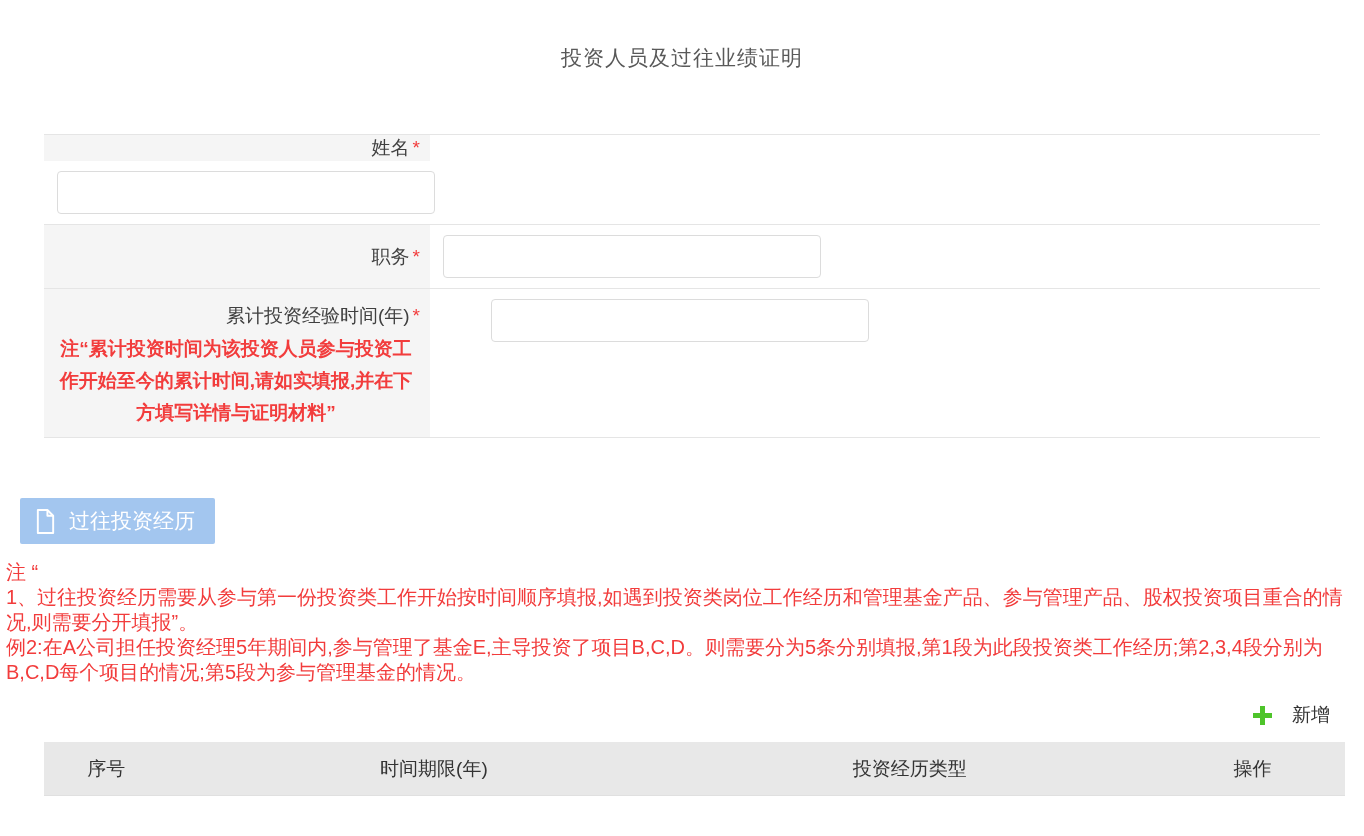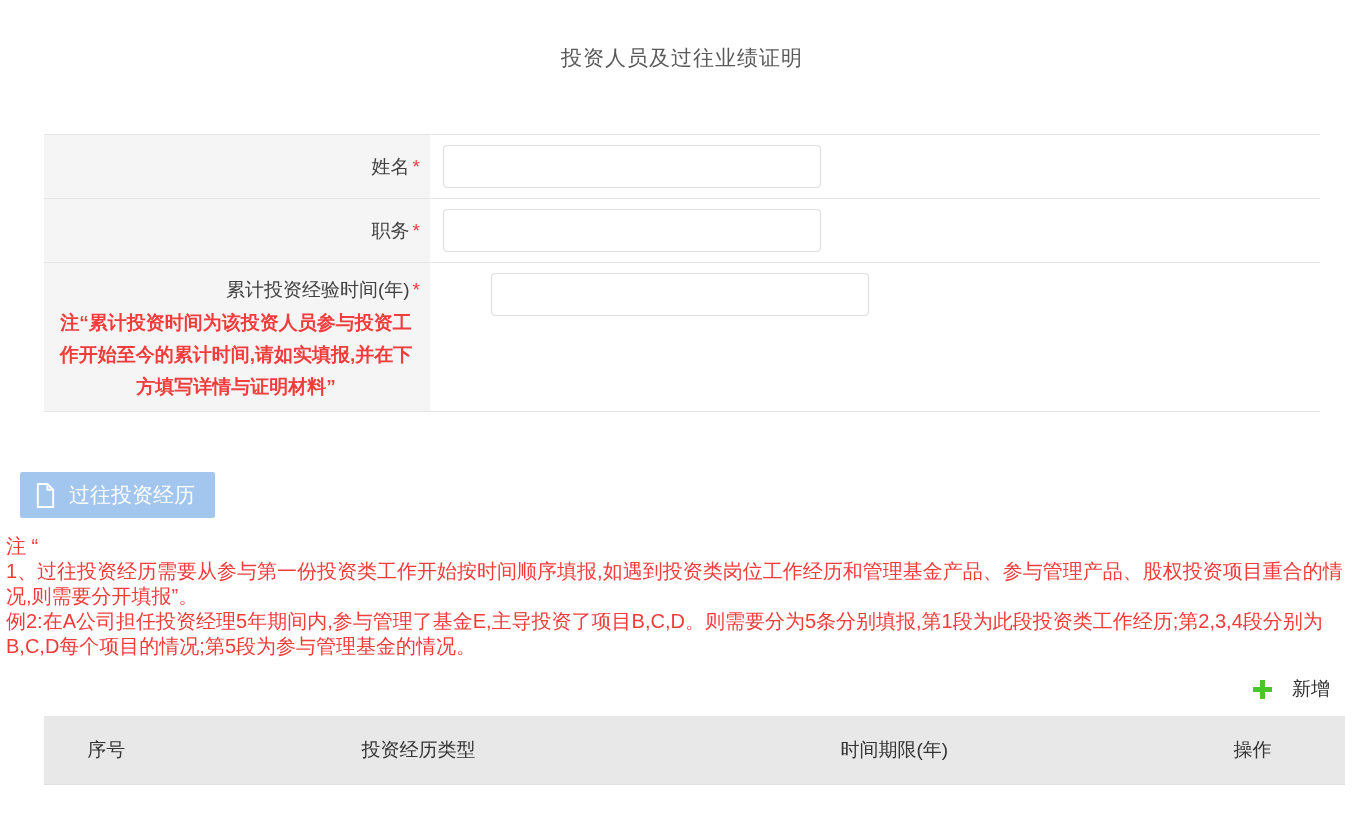--- a/index.html
+++ b/index.html
@@ -39,21 +39,21 @@
     margin-top:4px;
     color:var(--note-red);font-weight:bold;
     font-size:19px;line-height:32px;text-align:center;
   }
   .cell-value{flex:1;background:#fff;padding:10px 0 10px 13px;}
   .text-input{
     width:378px;height:43px;
     border:1px solid #dcdcdc;border-radius:4px;
     font-size:16px;padding:0 10px;outline:none;background:#fff;
   }
-  .row-name{min-height:63px;}
+  .row-name{min-height:63px;flex-direction:column;}
   .row-duty{min-height:64px;}
   .row-exp{min-height:149px;gap:48px;}
   
   .section-badge{
     display:inline-flex;align-items:center;
     margin:60px 0 0 20px;height:46px;padding:0 20px 0 14px;
     background:var(--accent-blue);color:#fff;
     font-size:21px;border-radius:2px;
   }
   .doc-icon{display:inline-flex;margin-right:12px;}
@@ -75,21 +75,21 @@
     content:'';position:absolute;left:7px;top:0;width:5px;height:19px;
     background:var(--add-green);
   }
   .plus-icon::after{
     content:'';position:absolute;left:0;top:7px;width:19px;height:5px;
     background:var(--add-green);
   }
   
   .exp-table{margin:12px 0 0 44px;width:1301px;}
   .exp-table-header{
-    display:flex;align-items:center;height:69px;
+    display:flex;align-items:center;height:54px;
     background:var(--table-header-bg);
     border-bottom:1px solid #e0e0e0;
     gap:40px;
   }
   .th{text-align:center;font-size:19px;color:#333;}
   .th.c1{width:137px;}
   .th.c2{width:463px;}
   .th.c3{width:497px;}
   .th.c4{width:204px;}
 </style>
@@ -157,20 +157,20 @@
 <div class="add-row">
   <button class="add-btn">
     <span class="plus-icon"></span>
     <span>新增</span>
   </button>
 </div>
 
 <div class="exp-table">
   <div class="exp-table-header">
     <div class="th c1">序号</div>
+    <div class="th c3">时间期限(年)</div>
     <div class="th c2">投资经历类型</div>
-    <div class="th c3">时间期限(年)</div>
     <div class="th c4">操作</div>
   </div>
 </div>
 
 
 
 
 </body></html>

